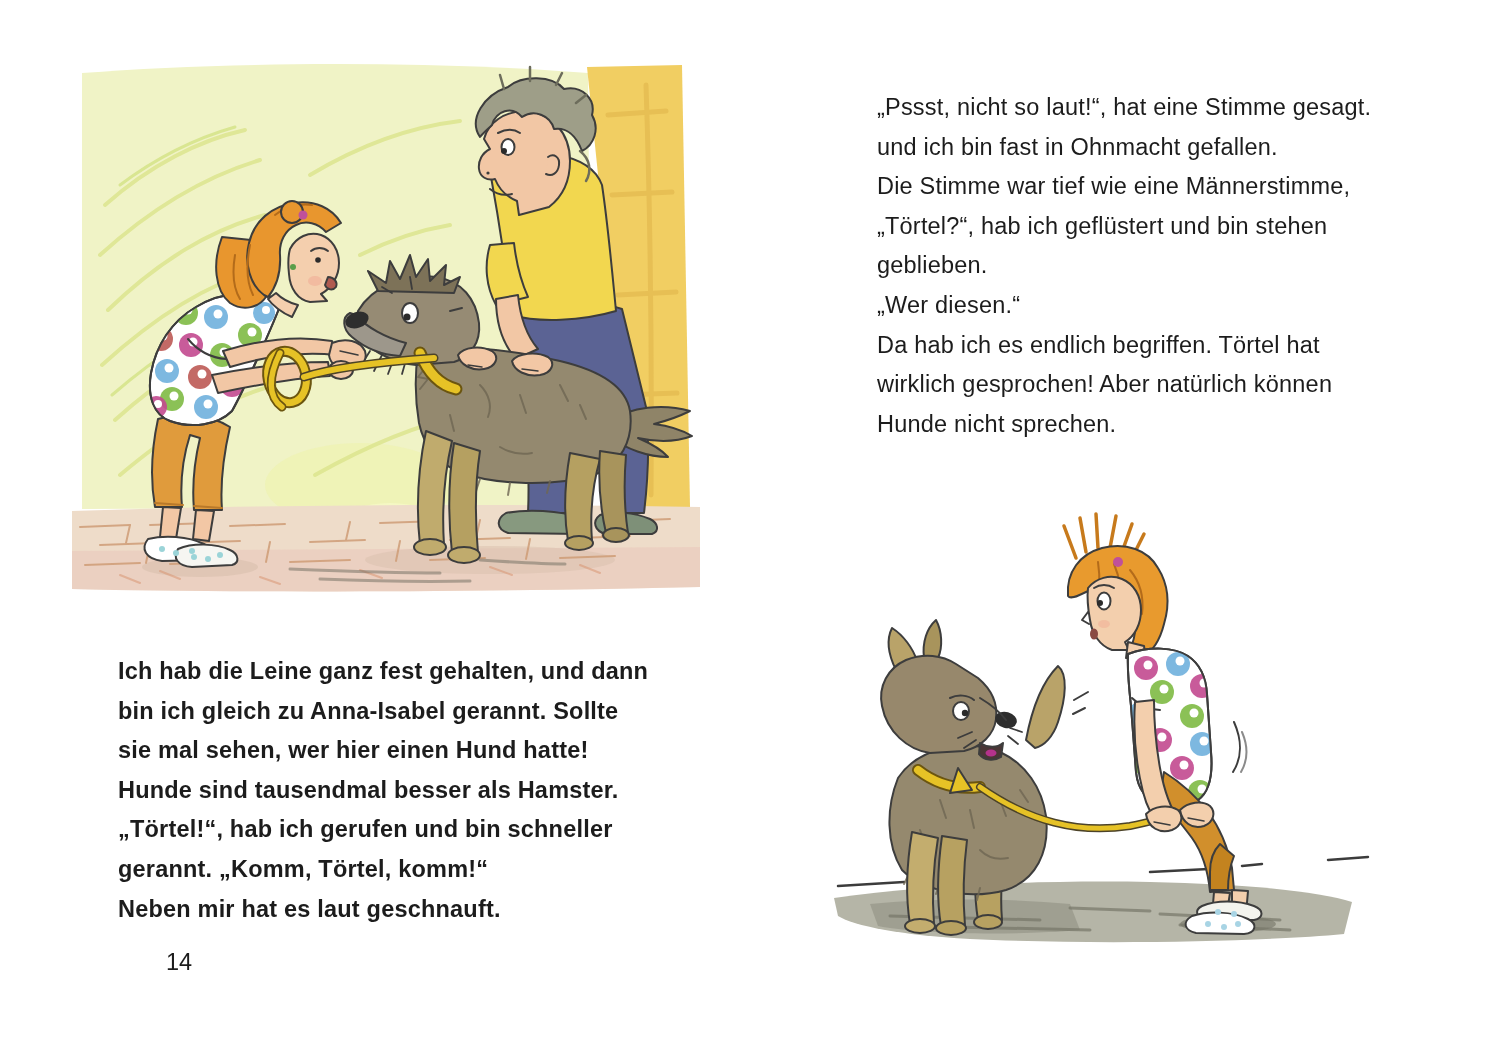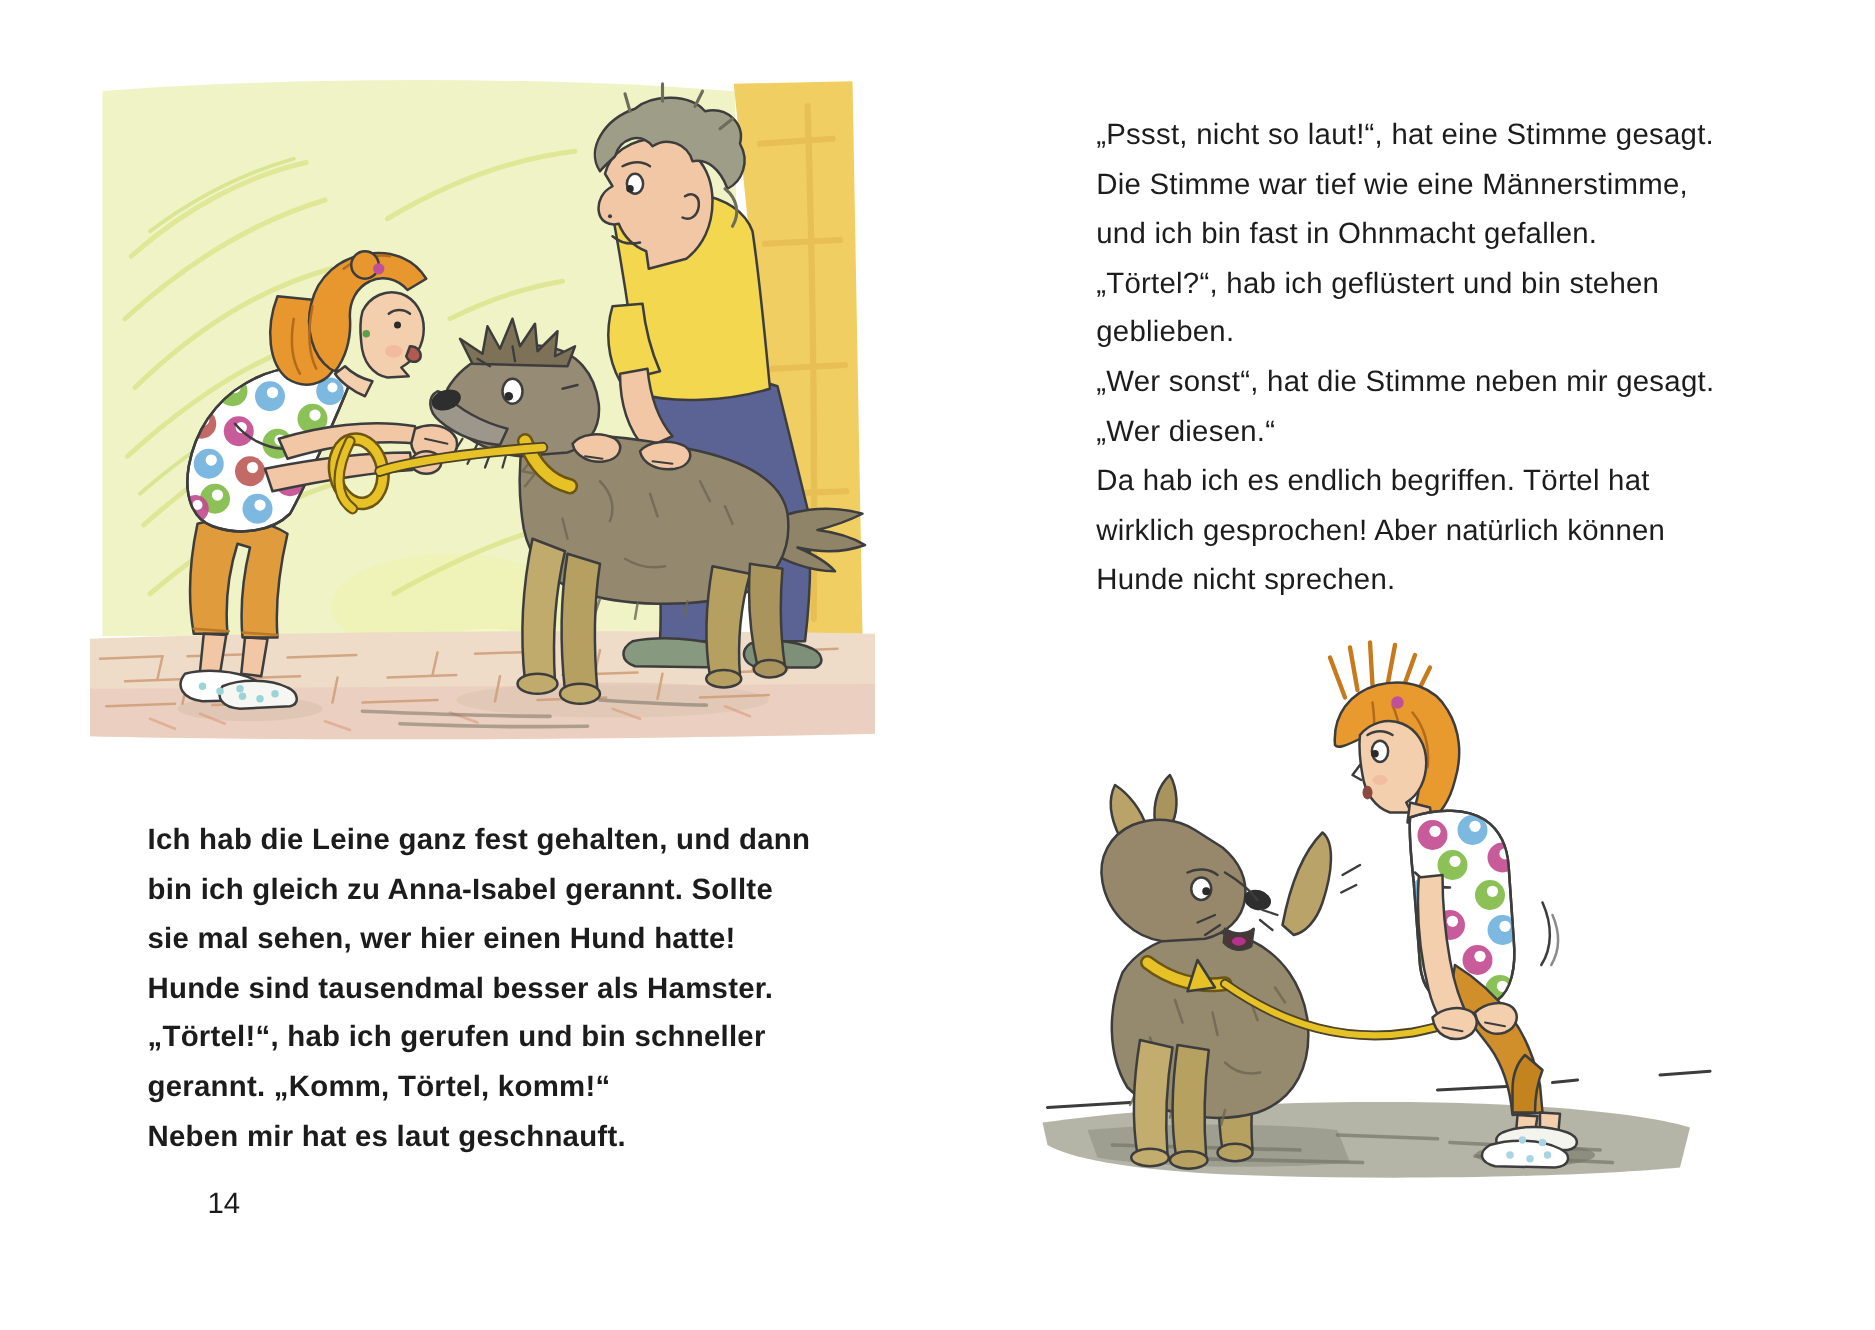--- a/index.html
+++ b/index.html
@@ -352,24 +352,23 @@
   <div>bin ich gleich zu Anna-Isabel gerannt. Sollte</div>
   <div>sie mal sehen, wer hier einen Hund hatte!</div>
   <div>Hunde sind tausendmal besser als Hamster.</div>
   <div>„Törtel!“, hab ich gerufen und bin schneller</div>
   <div>gerannt. „Komm, Törtel, komm!“</div>
   <div>Neben mir hat es laut geschnauft.</div>
 </div>
 
 <div class="textblock" id="right-text">
   <div>„Pssst, nicht so laut!“, hat eine Stimme gesagt.</div>
+  <div>und ich bin fast in Ohnmacht gefallen.</div>
   <div>Die Stimme war tief wie eine Männerstimme,</div>
-  <div>und ich bin fast in Ohnmacht gefallen.</div>
   <div>„Törtel?“, hab ich geflüstert und bin stehen</div>
   <div>geblieben.</div>
-  <div>„Wer sonst“, hat die Stimme neben mir gesagt.</div>
   <div>„Wer diesen.“</div>
   <div>Da hab ich es endlich begriffen. Törtel hat</div>
   <div>wirklich gesprochen! Aber natürlich können</div>
   <div>Hunde nicht sprechen.</div>
 </div>
 
 <div id="page-number">14</div>
 
 </body></html>

